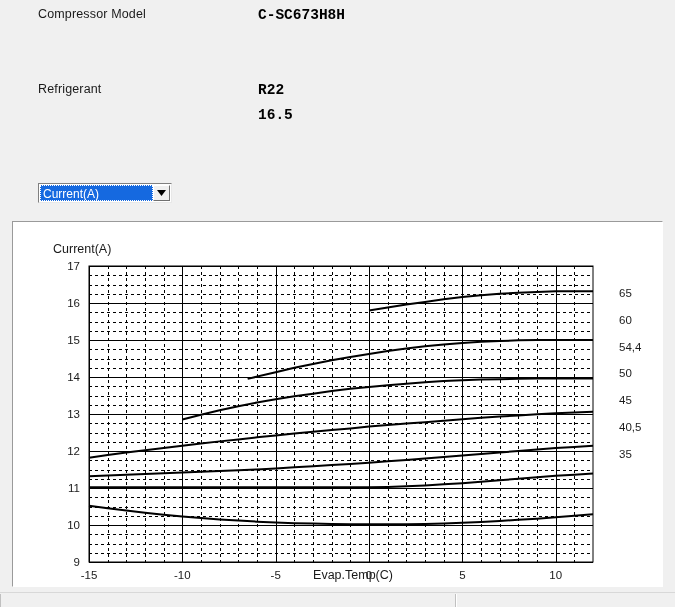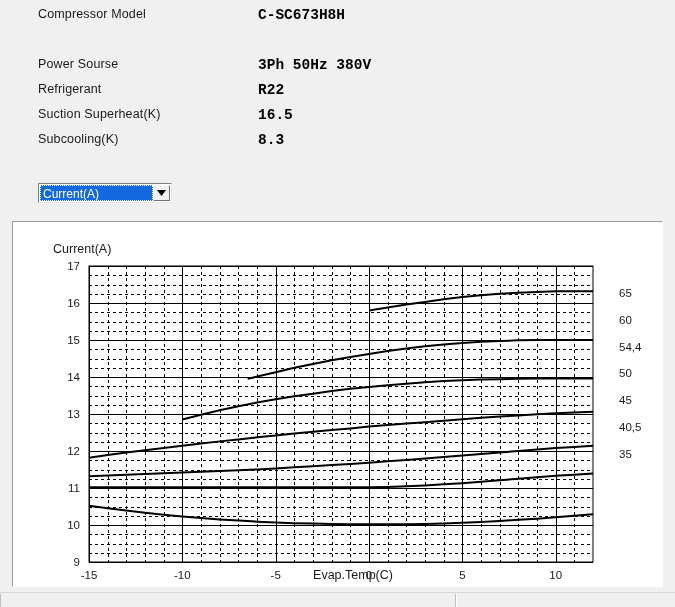--- a/index.html
+++ b/index.html
@@ -131,35 +131,26 @@
   text { font-family: "Liberation Sans", sans-serif; }
 </style>
 </head>
 <body>
 
 <div id="spec-panel">
     <div class="spec-row" style="top: 7px;">
       <div class="spec-label">Compressor  Model</div>
       <div class="spec-value">C-SC673H8H</div>
     </div>
-    <div class="spec-row" style="top: 57px;">
-      <div class="spec-label">Power Sourse</div>
-      <div class="spec-value">3Ph  50Hz  380V</div>
-    </div>
     <div class="spec-row" style="top: 82px;">
       <div class="spec-label">Refrigerant</div>
       <div class="spec-value">R22</div>
     </div>
     <div class="spec-row" style="top: 107px;">
-      <div class="spec-label">Suction Superheat(K)</div>
       <div class="spec-value">16.5</div>
-    </div>
-    <div class="spec-row" style="top: 132px;">
-      <div class="spec-label">Subcooling(K)</div>
-      <div class="spec-value">8.3</div>
     </div>
   </div>
 
 <div id="series-select">
   <div id="series-select-value">Current(A)</div>
   <div id="series-select-arrow">
     <svg width="9" height="6" viewBox="0 0 9 6" aria-hidden="true">
       <polygon points="0,0 9,0 4.5,6" fill="#000000"></polygon>
     </svg>
   </div>

